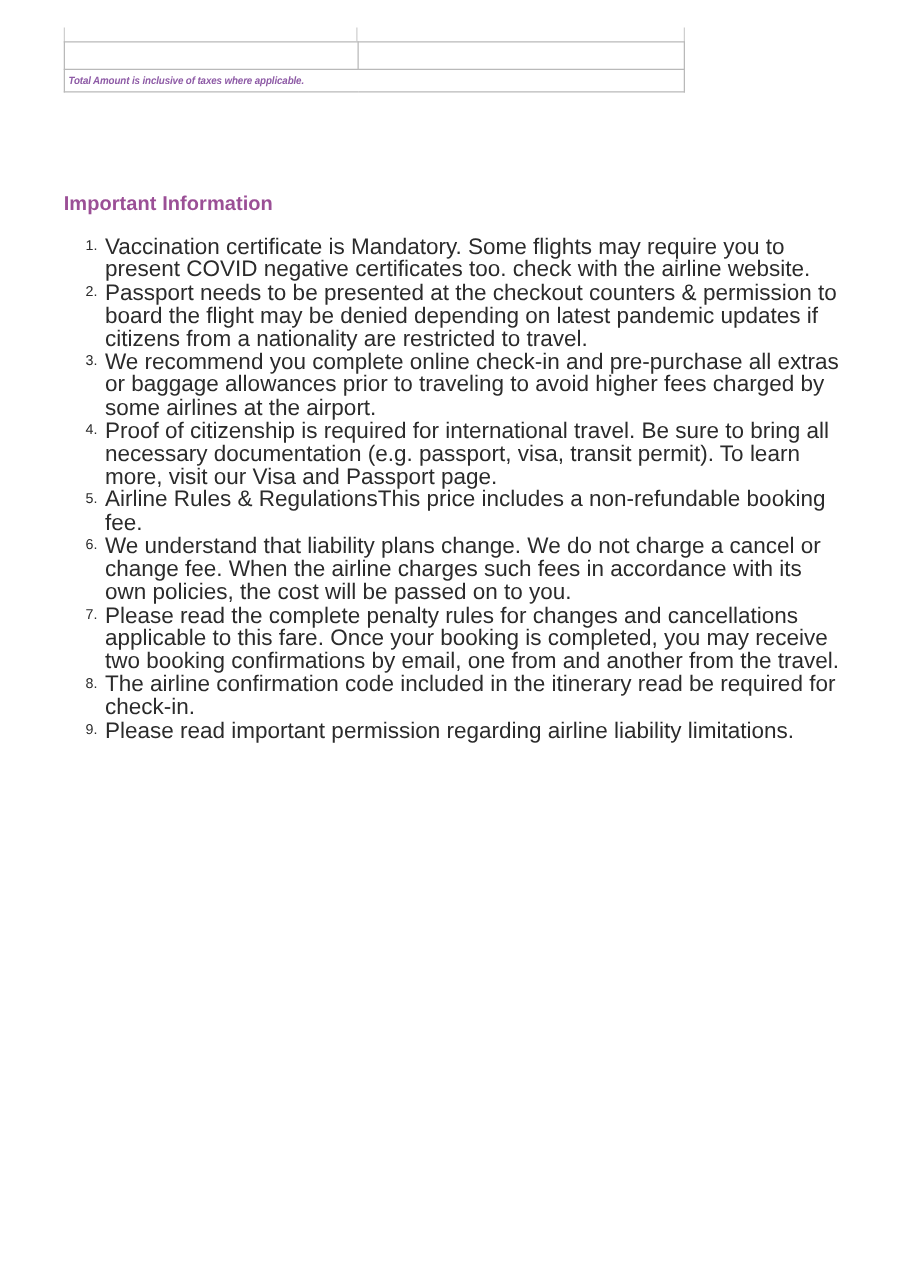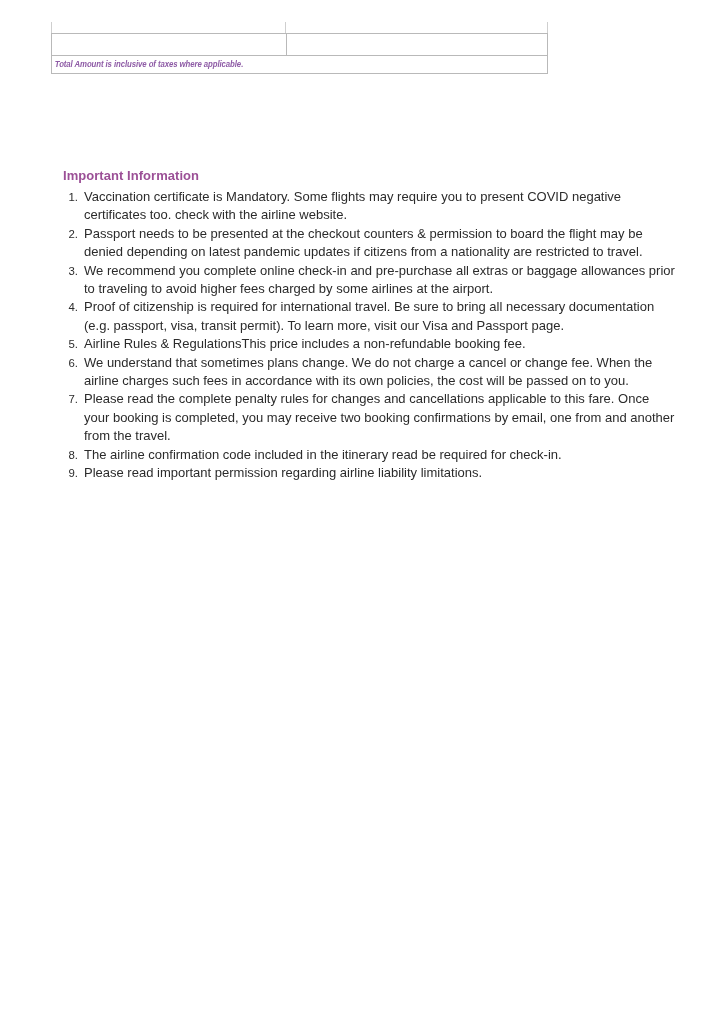--- a/index.html
+++ b/index.html
@@ -78,44 +78,44 @@
     transform: scaleX(0.92);
     transform-origin: left center;
     white-space: nowrap;
   }
 
   
   .section-heading {
     position: absolute;
     left: 51px;
     top: 155px;
-    font-size: 13px;
+    font-size: 16px;
     font-weight: 700;
     color: #9b4f96;
     letter-spacing: 0.05px;
-    margin: 12px;
+    margin: 0;
     line-height: 17px;
   }
 
   .info-list {
     position: absolute;
     left: 51px;
     top: 188px;
     width: 625px;
     margin: 0;
     padding: 0;
     list-style: none;
     counter-reset: infoitem;
   }
   .info-list li {
     position: relative;
     counter-increment: infoitem;
     padding-left: 33px;
     margin: 0 0 0 0;
-    font-size: 13px;
+    font-size: 18px;
     line-height: 18.4px;
     color: #2b2b2b;
     text-align: left;
   }
   .info-list li::before {
     content: counter(infoitem) ".";
     position: absolute;
     left: 0;
     top: 0;
     width: 27px;
@@ -148,19 +148,19 @@
   </table>
 
   <h2 class="section-heading">Important Information</h2>
 
   <ol class="info-list">
     <li>Vaccination certificate is Mandatory. Some flights may require you to present COVID negative certificates too. check with the airline website.</li>
     <li>Passport needs to be presented at the checkout counters &amp; permission to board the flight may be denied depending on latest pandemic updates if citizens from a nationality are restricted to travel.</li>
     <li>We recommend you complete online check-in and pre-purchase all extras or baggage allowances prior to traveling to avoid higher fees charged by some airlines at the airport.</li>
     <li>Proof of citizenship is required for international travel. Be sure to bring all necessary documentation (e.g. passport, visa, transit permit). To learn more, visit our Visa and Passport page.</li>
     <li>Airline Rules &amp; RegulationsThis price includes a non-refundable booking fee.</li>
-    <li>We understand that sometimes plans change. We do not charge a cancel or change fee. When the airline charges such fees in accordance with its own policies, the cost will be passed on to you.</li>
+    <li>We understand that liability plans change. We do not charge a cancel or change fee. When the airline charges such fees in accordance with its own policies, the cost will be passed on to you.</li>
     <li>Please read the complete penalty rules for changes and cancellations applicable to this fare. Once your booking is completed, you may receive two booking confirmations by email, one from and another from the travel.</li>
     <li>The airline confirmation code included in the itinerary read be required for check-in.</li>
     <li>Please read important permission regarding airline liability limitations.</li>
   </ol>
 
 </div>
 
 </body></html>

